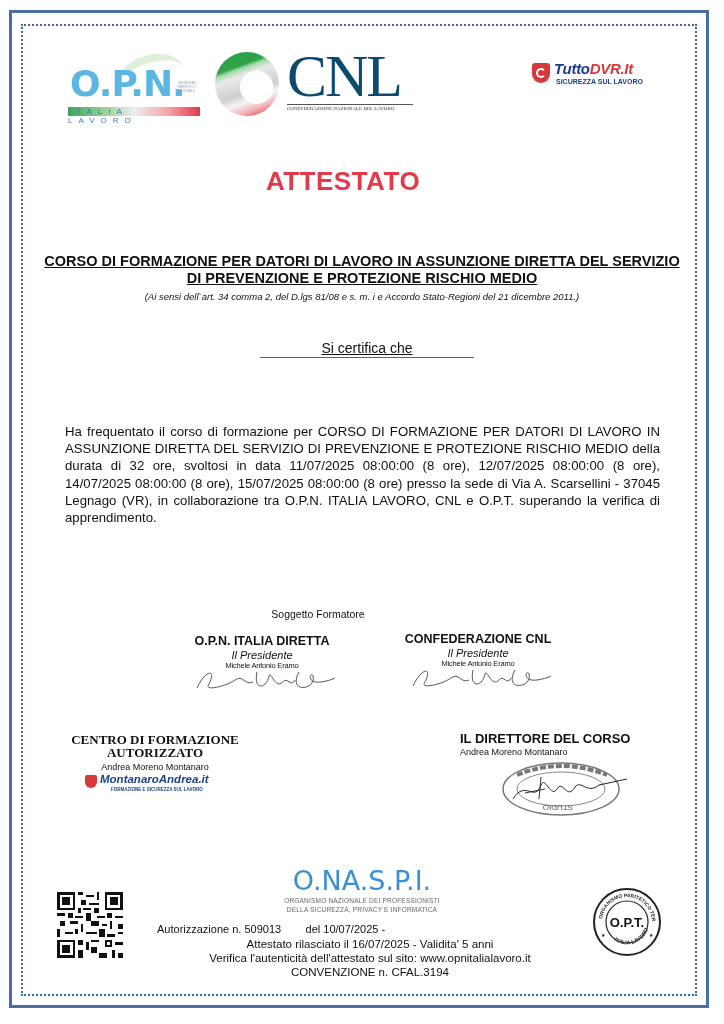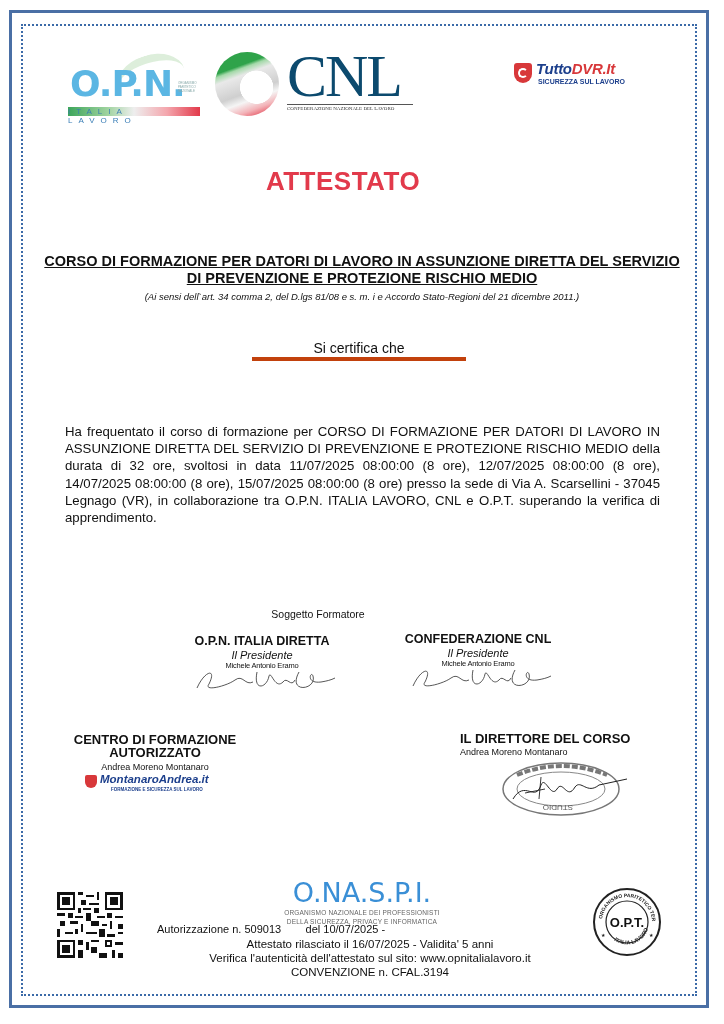--- a/index.html
+++ b/index.html
@@ -16,58 +16,58 @@
   .opn-sub { position: absolute; left: 2px; top: 52px; width: 132px; height: 9px; font-size: 8px; letter-spacing: 6px; color: #4a9bd0; line-height: 9px; background: linear-gradient(90deg,#3da55a 0%,#9fd39f 30%,#eee 50%,#f4a6ad 75%,#e2394a 100%); }
   .opn-sub span { background: transparent; color: #3a7eb6; font-size: 8px; }
 
   .logo-cnl { position: absolute; left: 213px; top: 48px; width: 205px; height: 76px; }
   .cnl-globe { position: absolute; left: 2px; top: 4px; width: 64px; height: 64px; border-radius: 50%;
      background: radial-gradient(circle at 65% 55%, #ffffff 0 30%, transparent 31%),
                  linear-gradient(160deg, #2fa34a 0 26%, #a4d9a9 30%, #e9e9e9 38%, #cfcfcf 60%, #f5f5f5 70%, #f3b3b8 82%, #e23a4b 95%); }
   .cnl-letters { position: absolute; left: 74px; top: -6px; font-family: "Liberation Serif", serif; font-size: 60px; color: #0c4a6e; letter-spacing: -2px; }
   .cnl-caption { position: absolute; left: 74px; top: 56px; width: 126px; border-top: 1px solid #555; font-family: "Liberation Serif", serif; font-size: 5px; color: #333; padding-top: 1px; white-space: nowrap; }
 
-  .logo-tutto { position: absolute; left: 514px; top: 60px; width: 130px; height: 32px; }
+  .logo-tutto { position: absolute; left: 532px; top: 60px; width: 130px; height: 32px; }
   .tutto-shield { position: absolute; left: 0; top: 3px; width: 18px; height: 20px; background: #d8383a; border-radius: 3px 3px 9px 9px; }
   .tutto-shield::after { content: ""; position: absolute; left: 4px; top: 5px; width: 10px; height: 10px; border-radius: 50%; border: 2px solid #fff; border-right-color: transparent; box-sizing: border-box; }
   .tutto-name { position: absolute; left: 22px; top: 0; font-size: 15px; font-weight: bold; font-style: italic; color: #1c3f8c; letter-spacing: -0.3px; }
   .tutto-name .red { color: #d8383a; }
   .tutto-tag { position: absolute; left: 24px; top: 18px; font-size: 7px; font-weight: bold; color: #1c3f8c; }
 
   
   .title { position: absolute; left: 0; width: 686px; top: 166px; text-align: center; font-size: 26px; font-weight: bold; color: #e23a4b; letter-spacing: 0.5px; }
   .course { position: absolute; left: 40px; width: 644px; top: 253px; text-align: center; font-size: 14.5px; font-weight: bold; line-height: 17px; text-decoration: underline; }
   .law { position: absolute; left: 40px; width: 644px; top: 291px; text-align: center; font-size: 9.5px; font-style: italic; }
-  .cert-line { position: absolute; left: 252px; width: 214px; top: 340px; text-align: center; font-size: 14px; border-bottom: 4px solid #c2410c; line-height: 17px; }
+  .cert-line { position: absolute; left: 260px; width: 214px; top: 340px; text-align: center; font-size: 14px; border-bottom: 1px solid #c2410c; line-height: 17px; text-decoration: underline; }
 
   .body-text { position: absolute; left: 65px; width: 595px; top: 423px; font-size: 13.2px; line-height: 17.2px; text-align: justify; }
 
   .soggetto { position: absolute; left: 0; width: 636px; top: 608px; text-align: center; font-size: 10.5px; }
 
   .sig-block { position: absolute; width: 200px; text-align: center; }
   .sig-org { font-size: 12.5px; font-weight: bold; }
   .sig-role { font-size: 11px; font-style: italic; margin-top: 1px; }
   .sig-person { font-size: 7.5px; margin-top: 0px; letter-spacing: -0.2px; }
   .sig-scribble { display: block; margin: -4px auto 0; }
 
   .centro { position: absolute; left: 55px; width: 200px; top: 733px; text-align: center; }
-  .centro-title { font-size: 13px; font-weight: bold; line-height: 13px; }
+  .centro-title { font-size: 13px; font-weight: bold; line-height: 13px; font-family: Liberation Serif, serif; }
   .centro-person { font-size: 9px; margin-top: 3px; }
   .montanaro { position: relative; margin: 1px 0 0 30px; height: 22px; text-align: left; }
   .mont-shield { position: absolute; left: 0; top: 2px; width: 12px; height: 13px; background: #d8383a; border-radius: 2px 2px 6px 6px; }
   .mont-name { position: absolute; left: 15px; top: 0; font-size: 11.5px; font-weight: bold; font-style: italic; color: #1c3f8c; white-space: nowrap; }
   .mont-tag { position: absolute; left: 26px; top: 14px; font-size: 4.5px; font-weight: bold; color: #1c3f8c; white-space: nowrap; }
 
   .direttore { position: absolute; left: 460px; width: 210px; top: 731px; text-align: left; }
   .dir-title { font-size: 13px; font-weight: bold; }
   .dir-person { font-size: 9px; margin-top: 1px; }
 
   
   .qr { position: absolute; left: 57px; top: 892px; width: 66px; height: 66px; }
-  .onaspi { position: absolute; left: 240px; width: 244px; top: 866px; text-align: center; margin-top: 12px; }
+  .onaspi { position: absolute; left: 240px; width: 244px; top: 866px; text-align: center; }
   .onaspi-logo { font-family: "DejaVu Sans", sans-serif; font-size: 27px; color: #3a8fd6; letter-spacing: 0px; line-height: 30px; font-weight: normal; }
   .onaspi-sub { font-size: 6.5px; color: #666; line-height: 9px; letter-spacing: 0.2px; }
   .auth1 { position: absolute; left: 157px; top: 923px; font-size: 11px; white-space: pre; }
   .auth-lines { position: absolute; left: 150px; width: 440px; top: 937px; text-align: center; font-size: 11.5px; line-height: 14px; }
 
   .opt-stamp { position: absolute; left: 592px; top: 887px; width: 70px; height: 70px; }
 </style>
 </head>
 <body>
 

